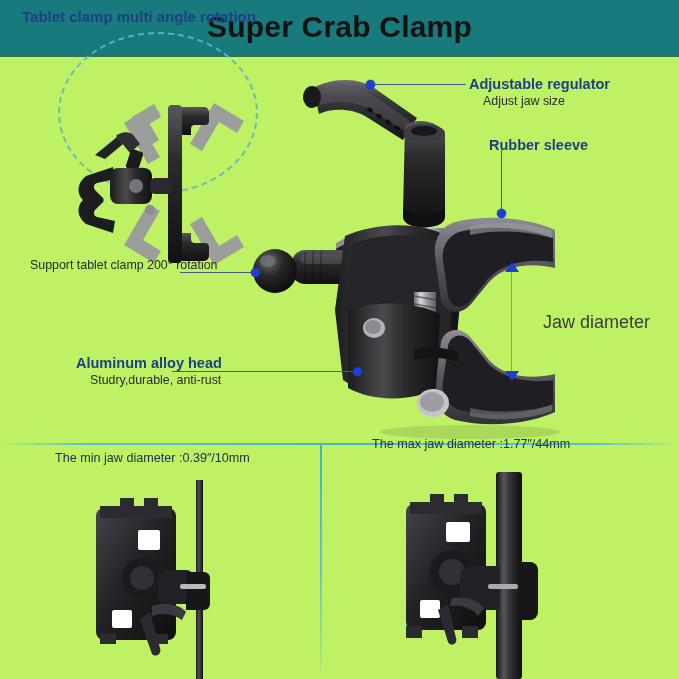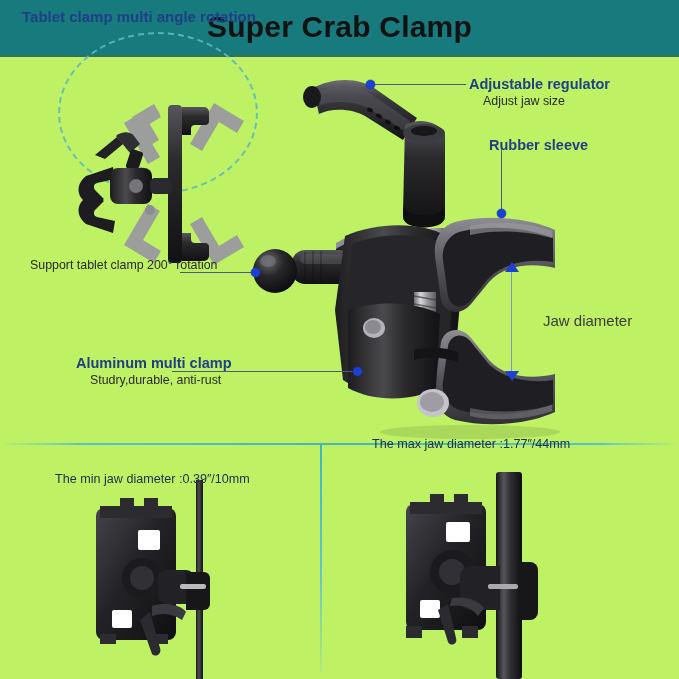--- a/index.html
+++ b/index.html
@@ -47,21 +47,21 @@
   .lbl-rotation{left:22px;top:8px;}
   .lbl-rotation .c-title{font-size:15px;}
 
   .lbl-regulator{left:469px;top:76px;}
   .lbl-rubber{left:489px;top:137px;}
   .lbl-ballhead{left:16px;top:257px;}
   .lbl-clamp{left:76px;top:355px;}
 
   .lbl-jaw{
     position:absolute;left:543px;top:312px;
-    color:#3b3b3b;font-size:15px;white-space:nowrap;
+    color:#3b3b3b;font-size:18px;white-space:nowrap;
   }
 
   
   .lead{position:absolute;background:#4a5a86;}
   .lead.h{height:1px;}
   .lead.v{width:1px;}
   .dot{
     position:absolute;width:9px;height:9px;border-radius:50%;
     background:#1c3fd4;box-shadow:0 0 0 .5px rgba(20,40,140,.5);
   }
@@ -100,21 +100,21 @@
   }
   .vr-teal{
     position:absolute;left:320px;top:445px;width:2px;height:228px;
     background:linear-gradient(to bottom,#3fb7bb 0%,#62c6c9 55%,rgba(98,198,201,.15) 100%);
   }
 
   
   .cap{
     position:absolute;color:#20324f;font-size:12.6px;white-space:nowrap;
   }
-  .cap-min{left:55px;top:472px;}
+  .cap-min{left:55px;top:451px;}
   .cap-max{left:372px;top:437px;}
 
   
   .art{position:absolute;left:0;top:0;width:679px;height:679px;pointer-events:none;}
   svg{display:block;}
 </style>
 </head>
 <body>
 
 <div class="page">
@@ -399,21 +399,21 @@
 
   <div class="callout lbl-rubber">
     <div class="c-title">Rubber sleeve</div>
   </div>
 
   <div class="callout lbl-ballhead">
     <div class="c-sub indent">Support tablet clamp 200°  rotation</div>
   </div>
 
   <div class="callout lbl-clamp">
-    <div class="c-title">Aluminum multi clamp</div>
+    <div class="c-title">Aluminum alloy head</div>
     <div class="c-sub indent">Studry,durable, anti-rust</div>
   </div>
 
   <div class="hr-teal"></div>
   <div class="vr-teal"></div>
 
   <div class="cap cap-min">The min jaw diameter :0.39″/10mm</div>
   <div class="cap cap-max">The max jaw diameter :1.77″/44mm</div>
 
 </div>

